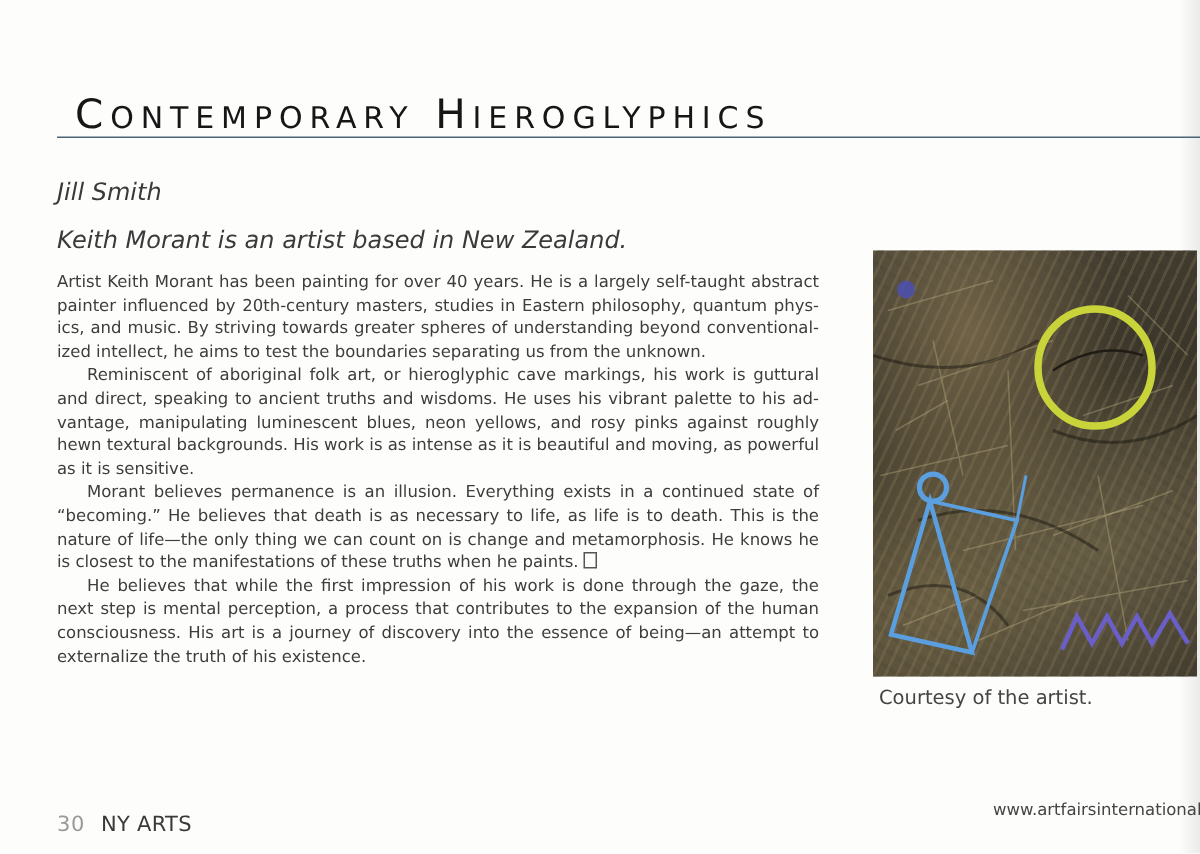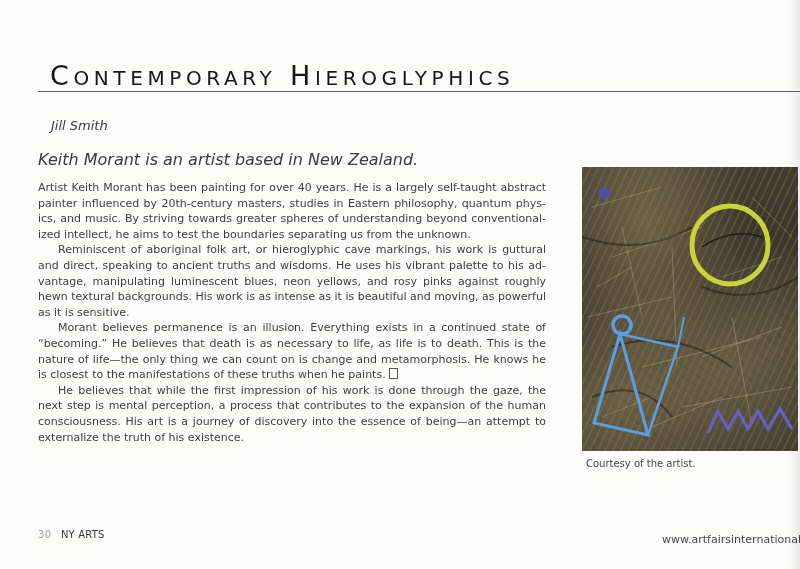--- a/index.html
+++ b/index.html
@@ -21,21 +21,21 @@
     font-variant: small-caps; text-transform: lowercase;
   }
   .title .word { display: inline-block; }
   .title .word::first-letter { font-size: 38px; }
   .title-rule {
     position: absolute; left: 38px; top: 91px; width: 762px; height: 1px;
     background: #4c6575;
   }
   .byline {
     position: absolute; left: 38px; top: 118px;
-    font-size: 13px; font-style: italic; color: #3a3a3a; margin-left: 13px;
+    font-size: 16px; font-style: italic; color: #3a3a3a;
   }
   .intro {
     position: absolute; left: 38px; top: 150px;
     font-size: 16px; font-style: italic; color: #3a3a3a;
   }
   .body-text {
     position: absolute; left: 38px; top: 180px; width: 508px;
     font-size: 11px; line-height: 15.6px; color: #3d3d3d;
     text-align: justify; hyphens: manual;
   }
@@ -52,29 +52,29 @@
       radial-gradient(ellipse at 30% 20%, rgba(150,130,90,0.55), transparent 45%),
       radial-gradient(ellipse at 70% 70%, rgba(120,110,80,0.5), transparent 50%),
       radial-gradient(ellipse at 20% 80%, rgba(140,125,85,0.45), transparent 45%),
       repeating-linear-gradient(115deg, rgba(180,165,120,0.18) 0 2px, transparent 2px 7px),
       repeating-linear-gradient(35deg, rgba(60,55,45,0.35) 0 3px, transparent 3px 9px),
       linear-gradient(160deg, #4a4436 0%, #3a3529 40%, #524a38 70%, #3d382c 100%);
   }
   .painting svg { position: absolute; left: 0; top: 0; }
   .caption {
     position: absolute; left: 586px; top: 458px;
-    font-size: 10px; color: #444;
+    font-size: 13px; color: #444;
   }
   .bleed {
     position: absolute; left: 270px; top: 470px; width: 160px;
     font-size: 9px; line-height: 11px; color: rgba(120,120,140,0.18);
     transform: scaleX(-1); font-weight: bold;
   }
   .footer-left {
-    position: absolute; left: 38px; top: 529px; font-size: 10px; white-space: nowrap;
+    position: absolute; left: 38px; top: 542px; font-size: 14px; white-space: nowrap;
   }
   .page-num { color: #9a9a9a; margin-right: 6px; letter-spacing: 0.5px; }
   .pub-name { color: #3a3a3a; letter-spacing: 0.2px; }
   .footer-right {
     position: absolute; left: 662px; top: 533px; font-size: 11px; color: #444;
     white-space: nowrap; width: 140px; overflow: hidden;
   }
 </style>
 </head>
 <body>

